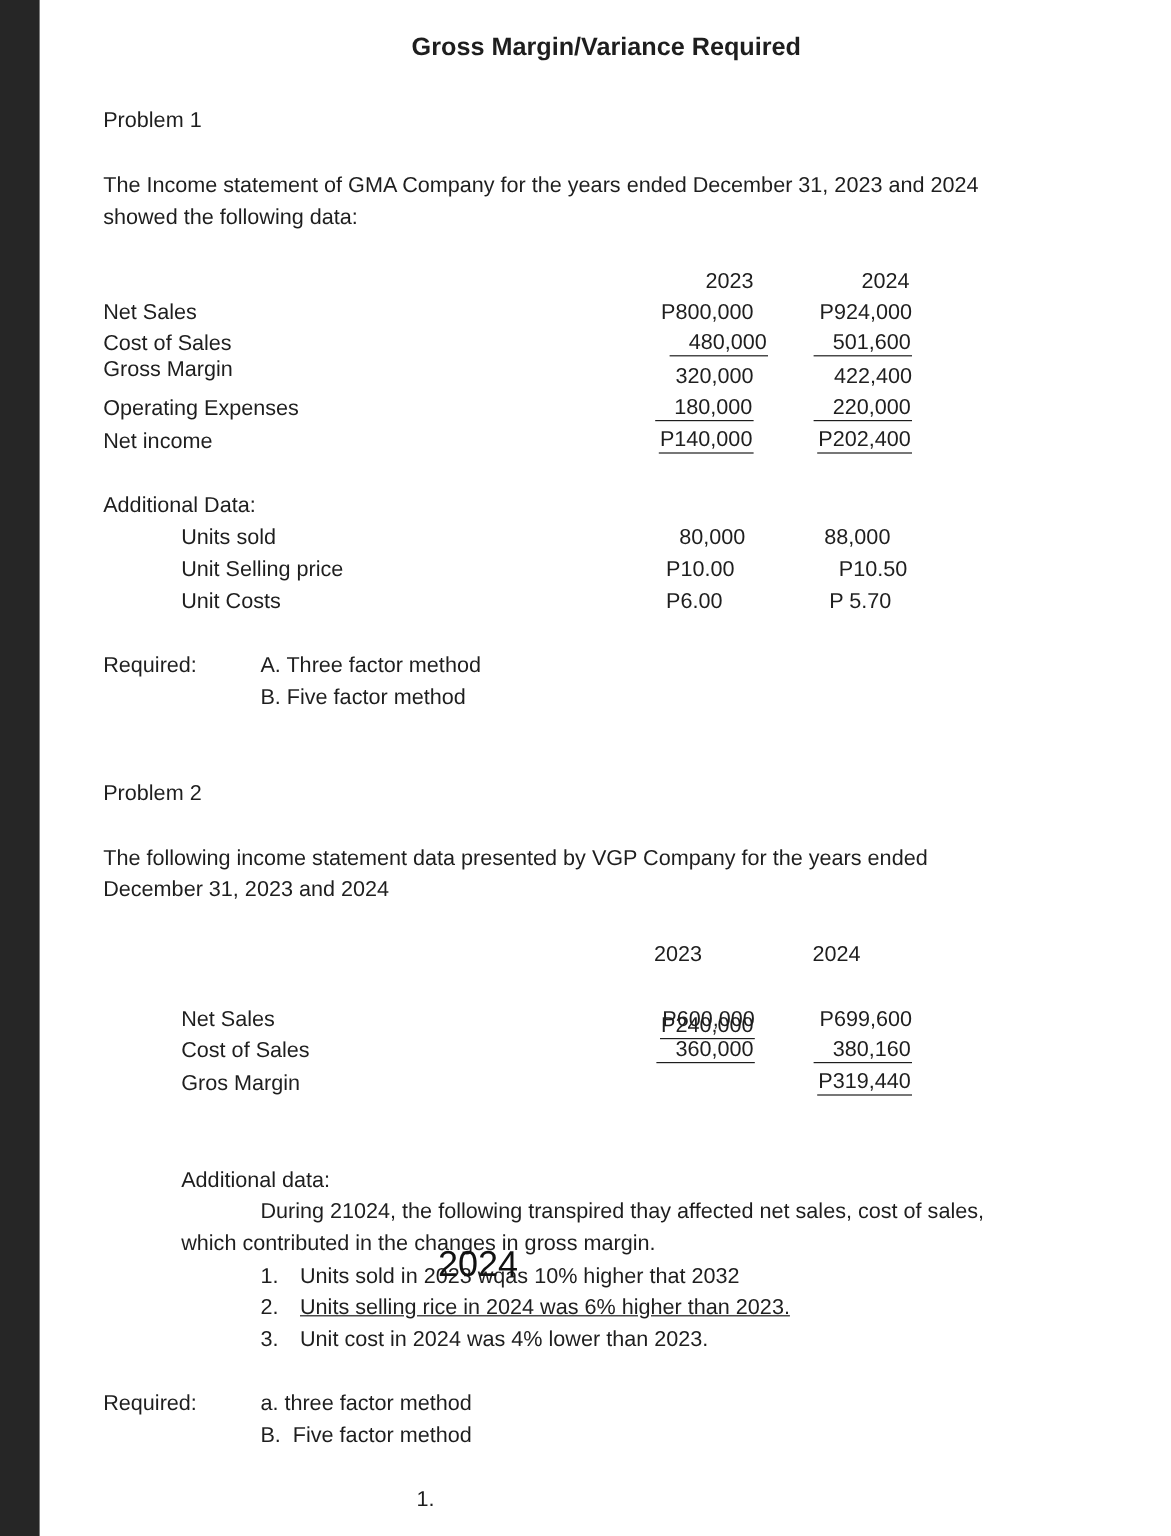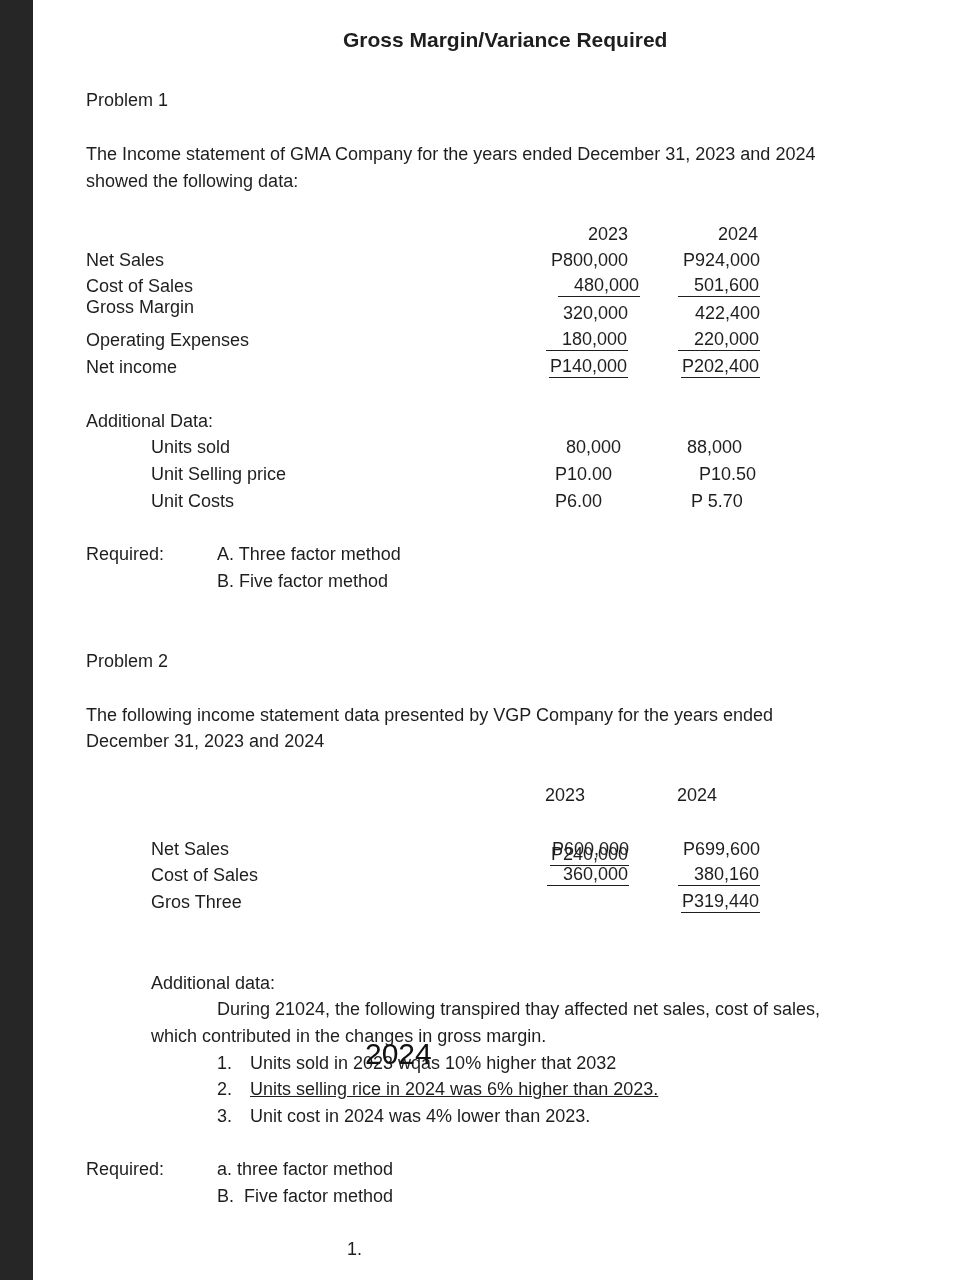--- a/index.html
+++ b/index.html
@@ -76,21 +76,21 @@
 <div class="t" style="left:677px; top:784px;">2024</div>
 
 <div class="t" style="left:151px; top:838px;">Net Sales</div>
 <div class="t num" style="right:347px; top:838px;margin-left:36px;">P600,000</div>
 <div class="t num" style="right:216px; top:838px;">P699,600</div>
 
 <div class="t" style="left:151px; top:864px;">Cost of Sales</div>
 <div class="t num ul" style="right:347px; top:864px; width:80px;">360,000</div>
 <div class="t num ul" style="right:216px; top:864px; width:80px;">380,160</div>
 
-<div class="t" style="left:151px; top:891px;">Gros Three</div>
+<div class="t" style="left:151px; top:891px;">Gros Margin</div>
 <div class="t num ul" style="right:347px; top:844px;">P240,000</div>
 <div class="t num ul" style="right:216px; top:891px;">P319,440</div>
 
 <div class="t" style="left:151px; top:972px;">Additional data:</div>
 <div class="t" style="left:217px; top:998px;">During 21024, the following transpired thay affected net sales, cost of sales,</div>
 <div class="t" style="left:151px; top:1025px;">which contributed in the changes in gross margin.</div>
 
 <div class="t" style="left:217px; top:1052px;">1.</div>
 <div class="t" style="left:250px; top:1052px;">Units sold in 2023 wqas 10% higher that 2032</div>
 <div class="overlay" style="left:365px; top:1039px;">2024</div>

